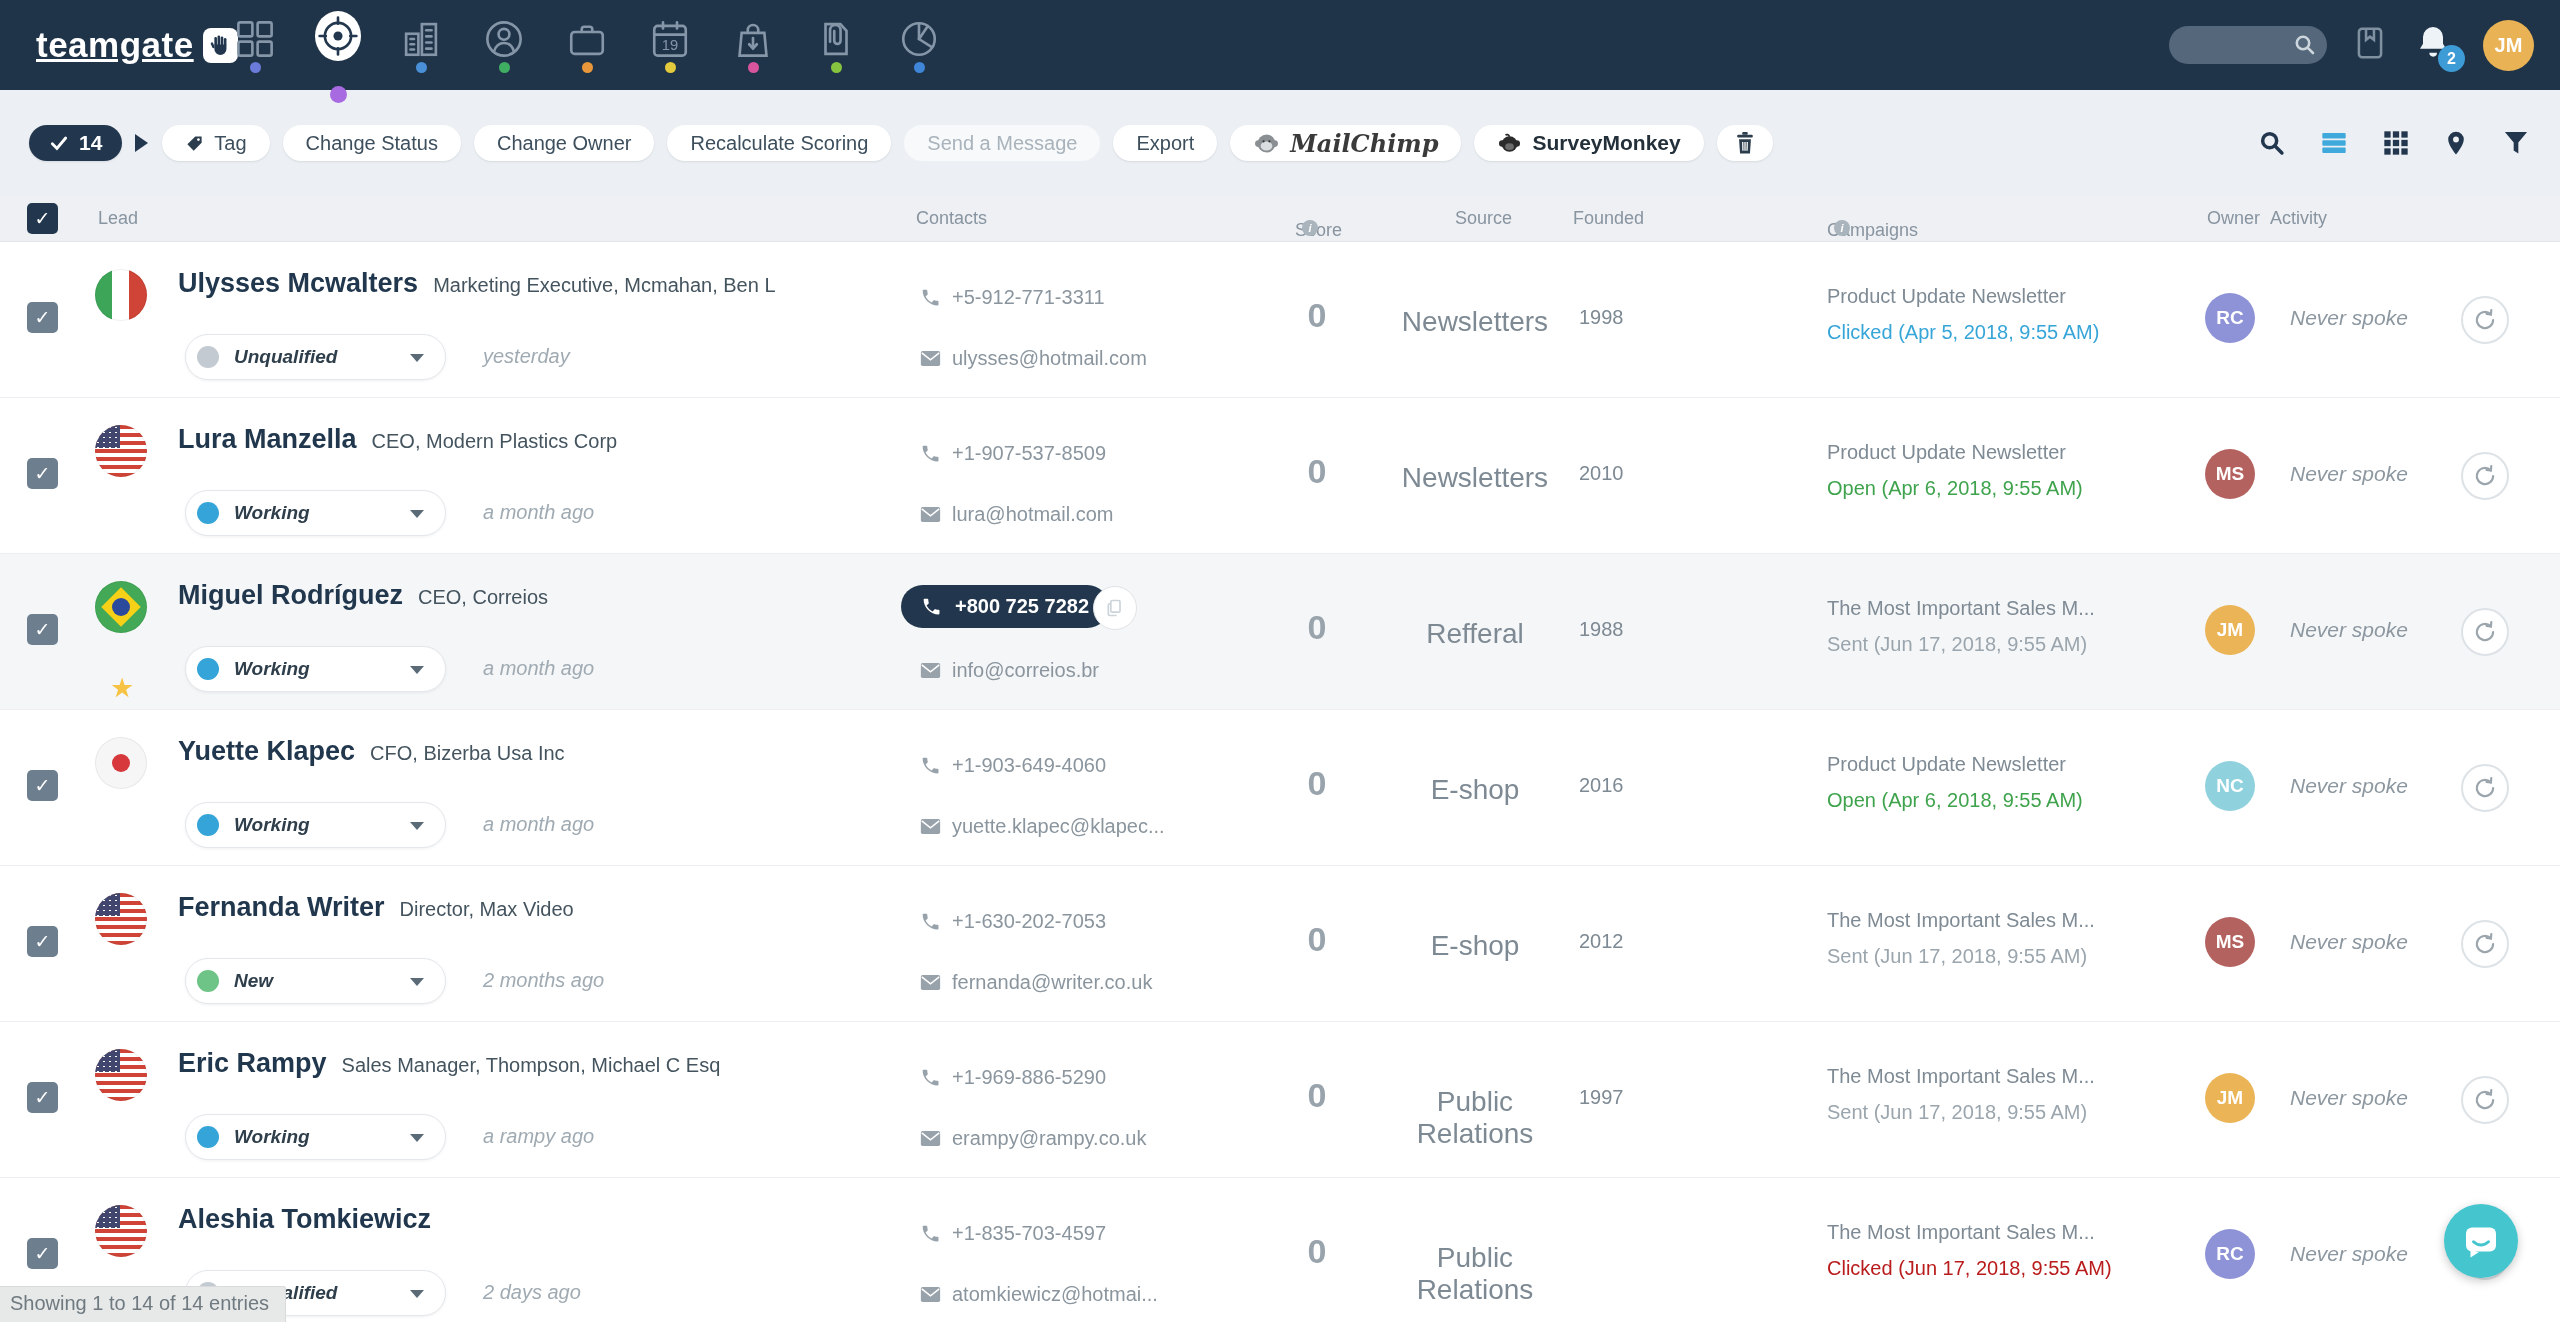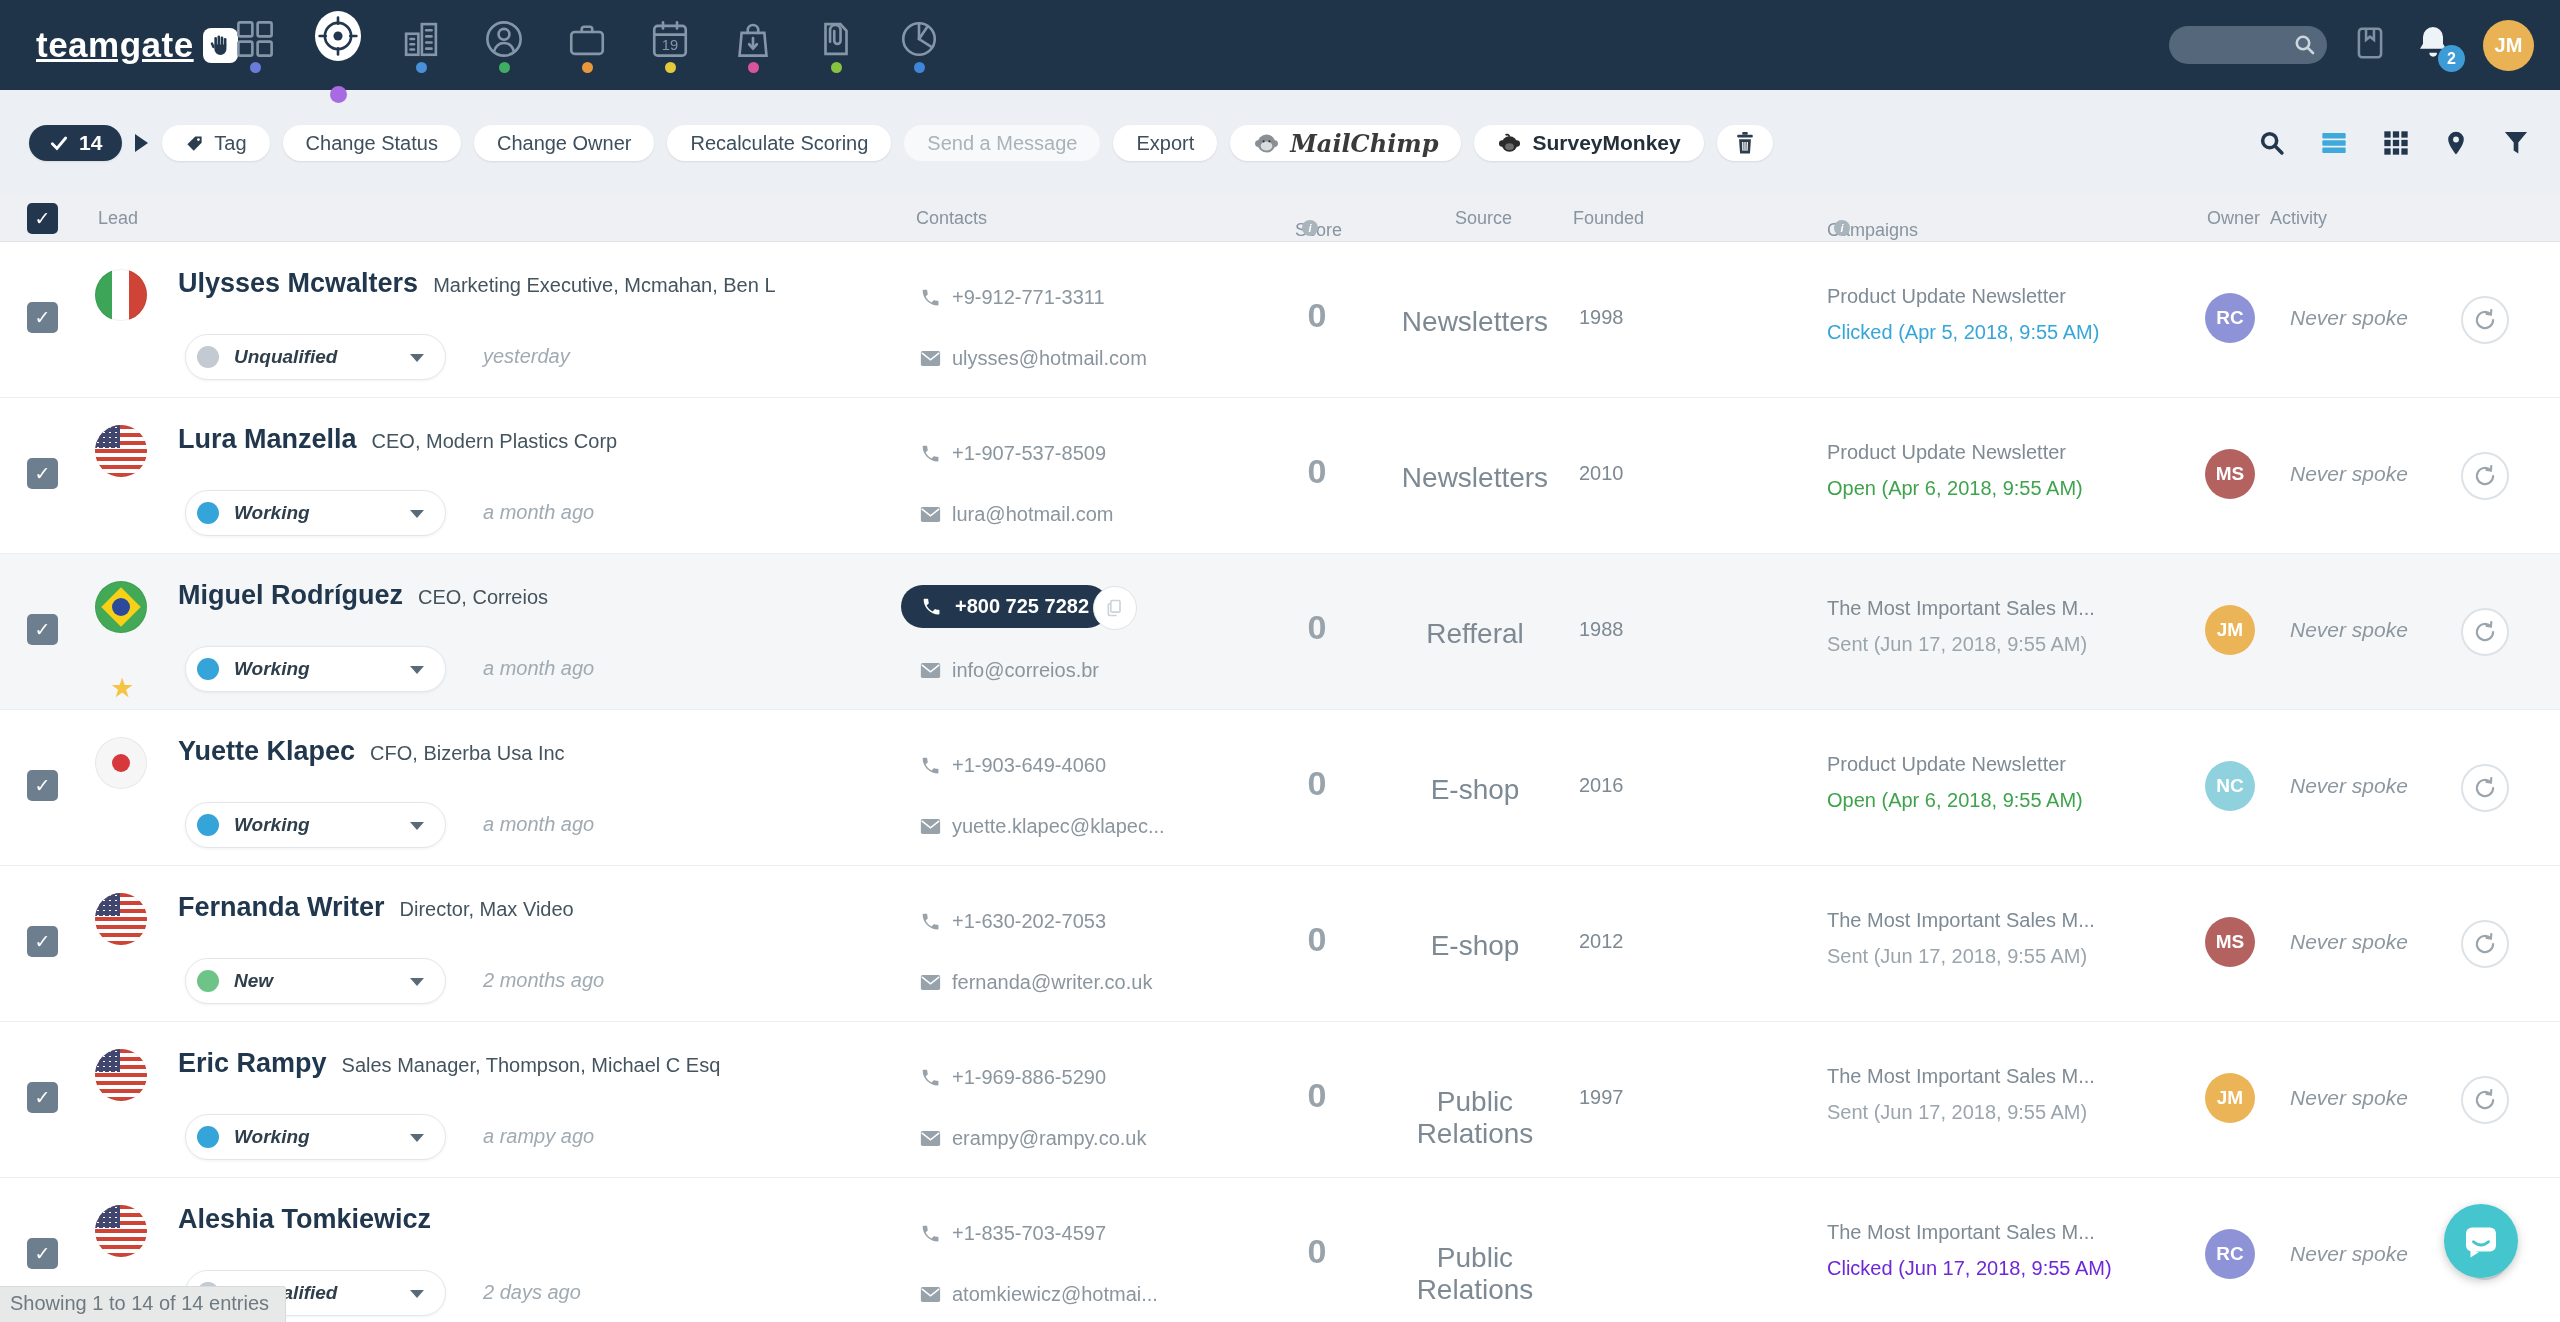--- a/index.html
+++ b/index.html
@@ -356,21 +356,21 @@
     <div class="status">
       <span class="sdot" style="background: rgb(195, 202, 209);"></span>
       <span class="slabel">Unqualified</span>
       <span class="scaret"></span>
     </div>
     <span class="ts">yesterday</span>
     <div class="contact-phone">
       <svg width="21" height="21" viewBox="0 0 24 24">
         <path fill="#98a2ab" d="M6.4 10.8c1.5 3 3.8 5.3 6.8 6.8l2.3-2.3c.3-.3.7-.4 1-.2 1.1.4 2.4.6 3.6.6.6 0 1 .4 1 1V20c0 .6-.4 1-1 1C10.9 21 3 13.1 3 3.9 3 3.4 3.4 3 4 3h3.3c.6 0 1 .4 1 1 0 1.3.2 2.5.6 3.6.1.3 0 .7-.2 1z"></path>
       </svg>
-      <span>+9-912-771-3311</span>
+      <span>+5-912-771-3311</span>
     </div>
 
     <div class="contact-email">
       <svg width="21" height="17" viewBox="0 0 24 19">
         <rect x="1" y="1" width="22" height="17" rx="2" fill="#98a2ab"></rect>
         <path d="M2 3l10 8L22 3" fill="none" stroke="#fff" stroke-width="1.8"></path>
       </svg>
       <span>ulysses@hotmail.com</span>
     </div>
     <span class="score">0</span>
@@ -639,21 +639,21 @@
       <svg width="21" height="17" viewBox="0 0 24 19">
         <rect x="1" y="1" width="22" height="17" rx="2" fill="#98a2ab"></rect>
         <path d="M2 3l10 8L22 3" fill="none" stroke="#fff" stroke-width="1.8"></path>
       </svg>
       <span>atomkiewicz@hotmai...</span>
     </div>
     <span class="score">0</span>
     <span class="source">Public Relations</span>
     <span class="founded"></span>
     <span class="camp1">The Most Important Sales M...</span>
-    <span class="camp2" style="color: #6d28d9;">Clicked (Jun 17, 2018, 9:55 AM)</span>
+    <span class="camp2" style="color: #b91c1c;">Clicked (Jun 17, 2018, 9:55 AM)</span>
     <div class="owner" style="background: rgb(142, 147, 215);">RC</div>
     <span class="activity">Never spoke</span>
     <div class="refresh">
       <svg width="26" height="26" viewBox="0 0 24 24" fill="none" stroke="#9aa5ad" stroke-width="2" stroke-linecap="round">
         <path d="M19.5 12a7.5 7.5 0 1 1-2.2-5.3"></path>
         <polyline points="17.8 2.8 17.5 6.9 13.4 6.3" fill="none"></polyline>
       </svg>
     </div>
   </div>
   </div>

